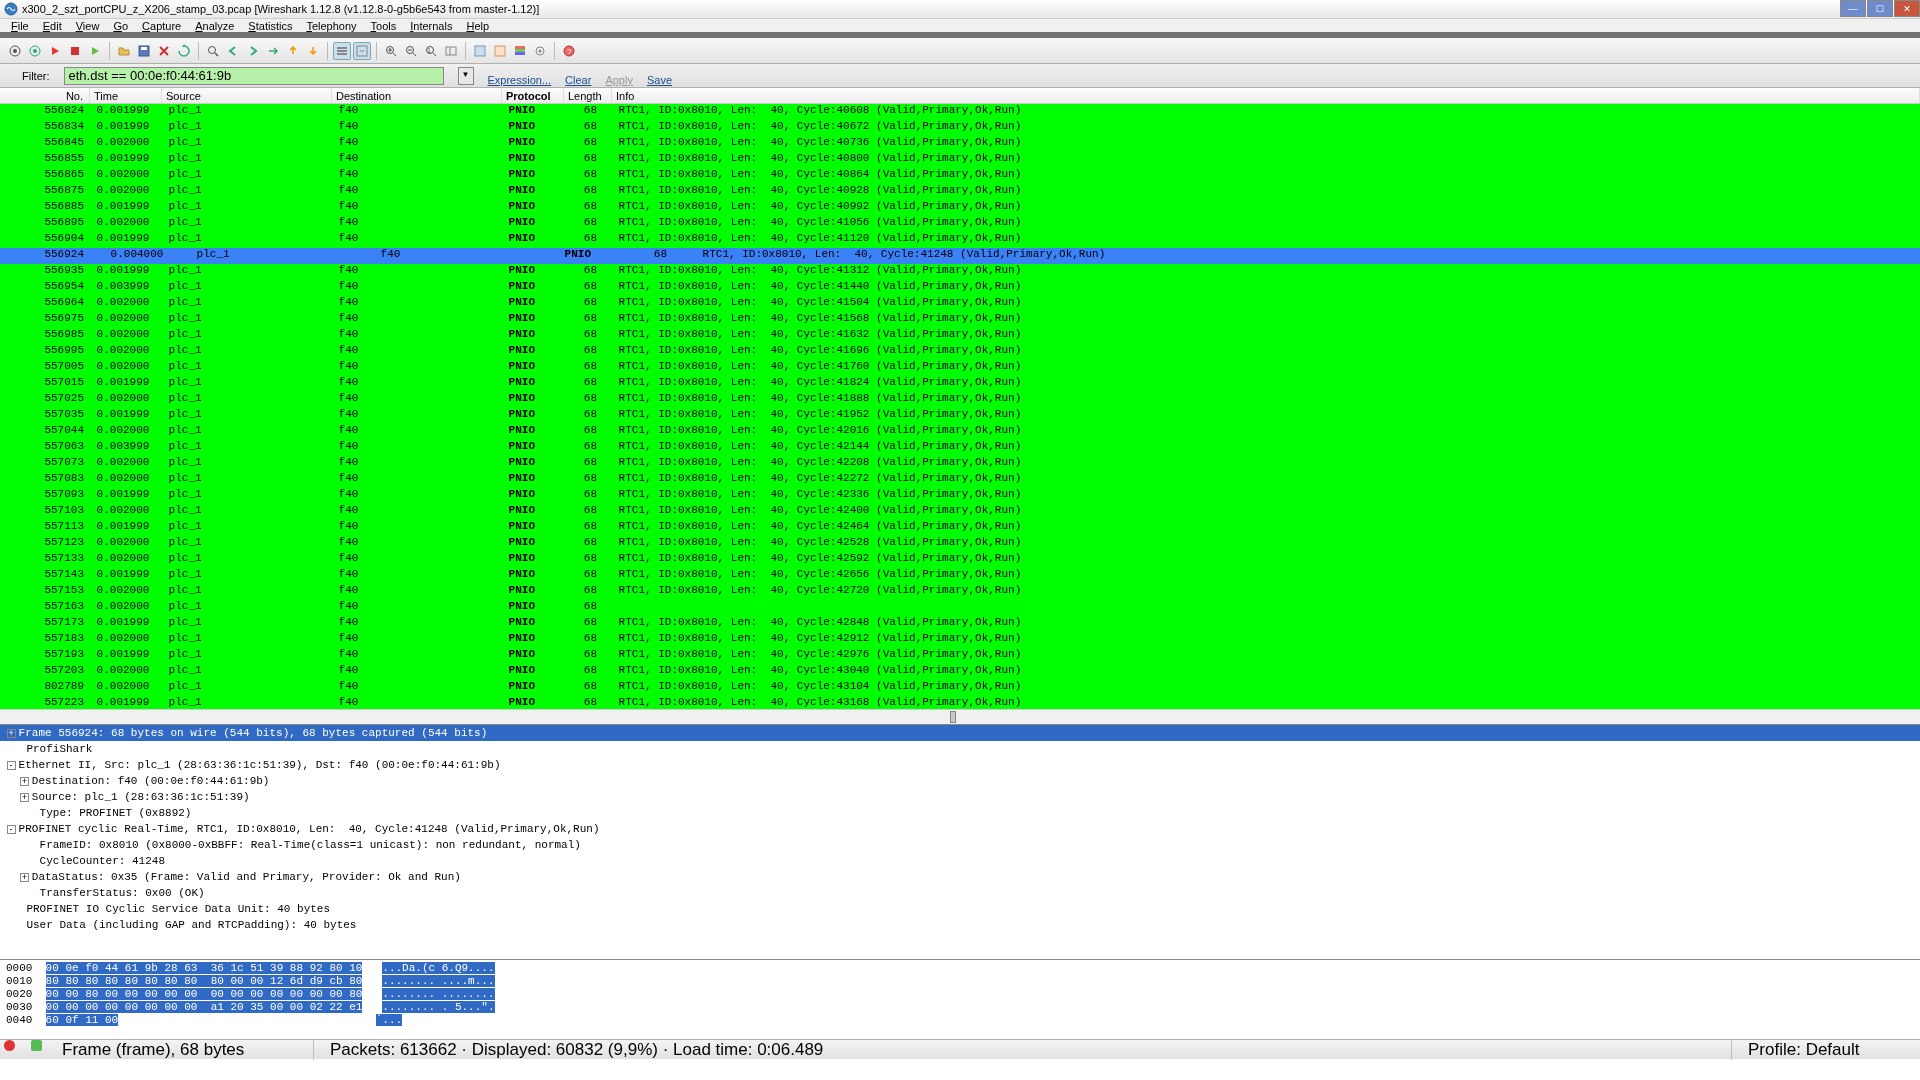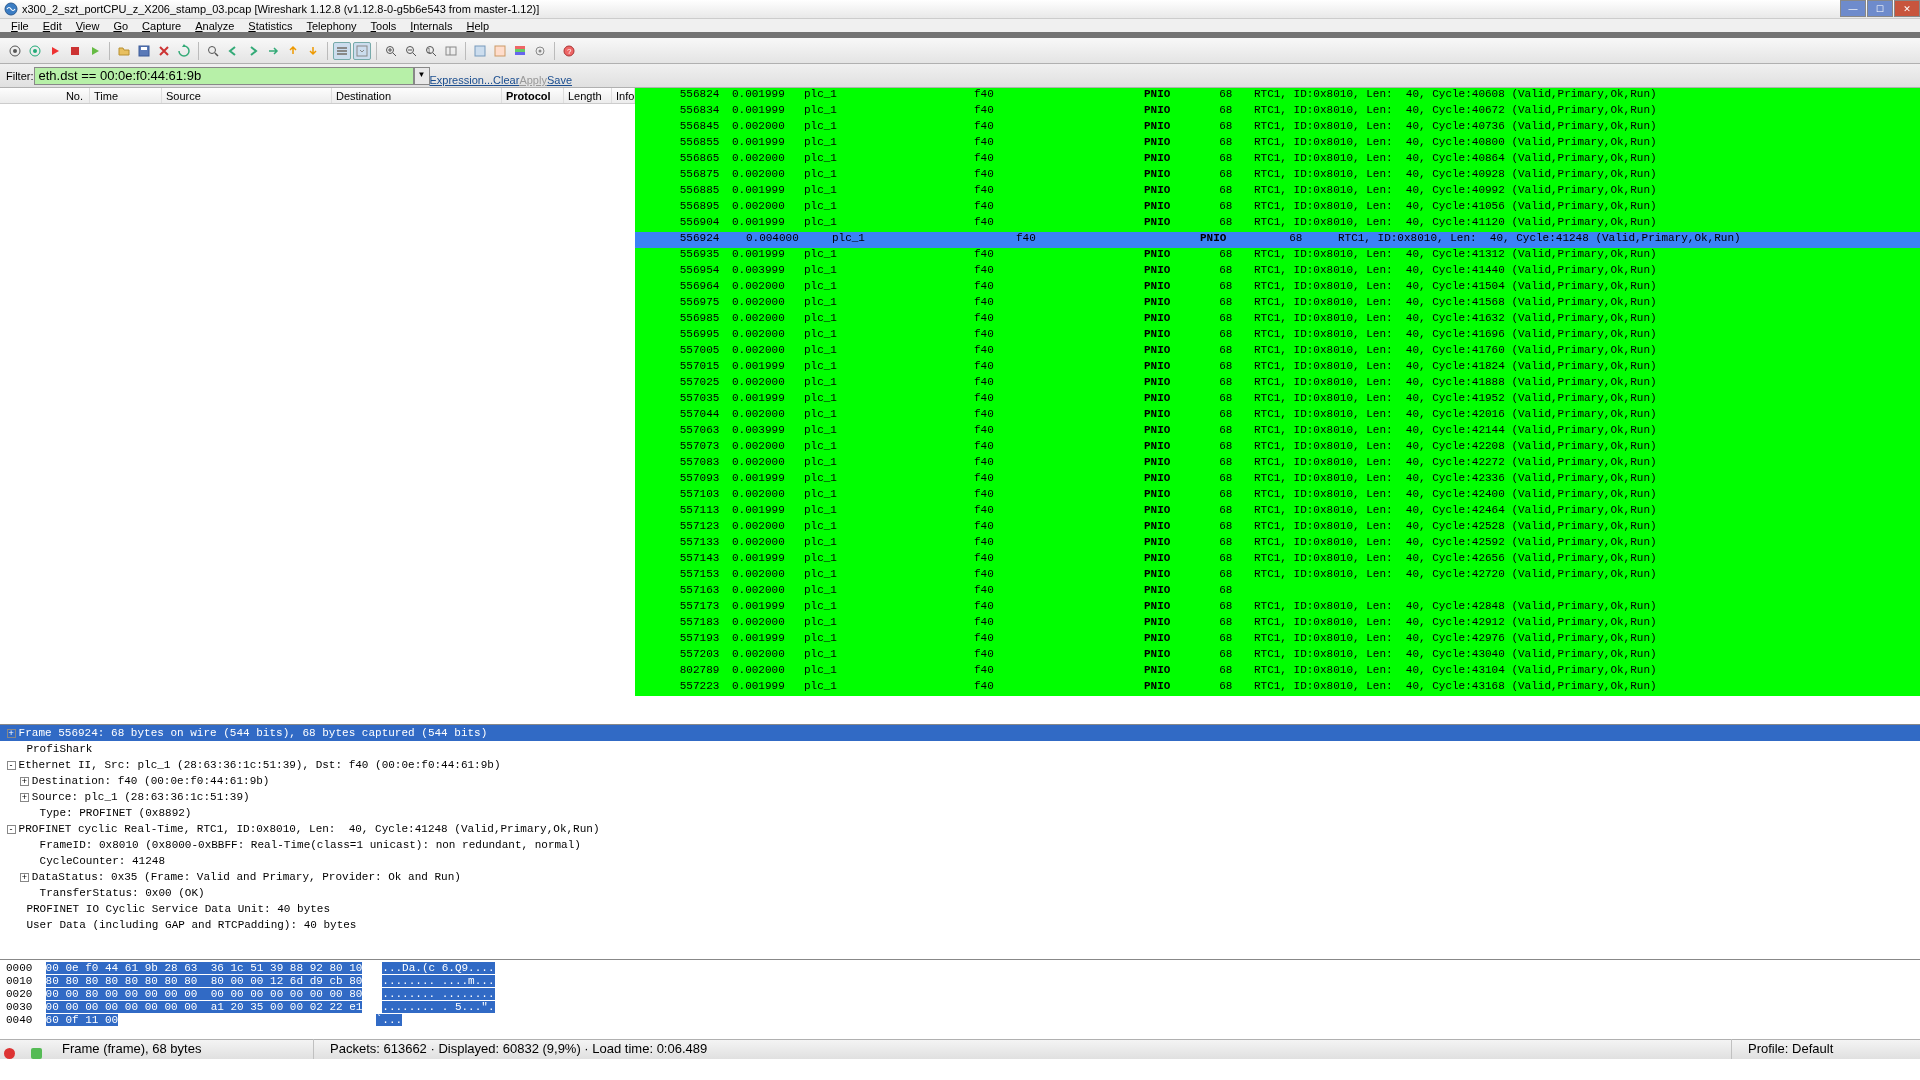--- a/index.html
+++ b/index.html
@@ -8,27 +8,27 @@
 .titlebar .tb-icon { width:14px; height:14px; margin-right:4px; }
 .titlebar .tb-text { color:#000; font-size:11px; flex:1;}
 .tb-btns { display:flex; height:100%;}
 .tb-btn { width:26px; height:17px; display:flex; align-items:center; justify-content:center; border:1px solid #888; margin-left:1px; font-size:9px; color:#fff;}
 .tb-min {background:#6e8bcc;} .tb-max{background:#6e8bcc;} .tb-close{background:#c8553d;}
 .menubar { height:19px; background:#f0f0f0; display:flex; align-items:center; padding-left:4px; border-bottom:6px solid #737373;}
 .menubar span { padding:0 7px; cursor:default;}
 .toolbar { height:26px; background:linear-gradient(#f8f8f8,#e4e4e4); display:flex; align-items:center; padding-left:6px; border-bottom:1px solid #b0b0b0; gap:2px;}
 .tbtn { width:18px; height:18px; border:1px solid transparent; display:flex; align-items:center; justify-content:center; border-radius:2px;}
 .tsep{width:1px;height:18px;background:#bbb;margin:0 3px;}
-.filterbar { height:24px; background:linear-gradient(#f0f0f0,#e0e0e0); display:flex; align-items:center; padding:0 6px; border-bottom:1px solid #b0b0b0; gap:0;}
+.filterbar { height:24px; background:linear-gradient(#f0f0f0,#e0e0e0); display:flex; align-items:center; padding:0 22px; border-bottom:1px solid #b0b0b0; gap:14px;}
 .filterbar label{font-size:11px;}
 .filter-input{flex:0 0 380px; height:18px; background:#b7f0a8; border:1px solid #888; padding:0 4px; font-size:13px;}
 .filter-dd{width:16px;height:18px;border:1px solid #888;background:#e8e8e8;text-align:center;line-height:14px;font-size:8px;}
 .flink{color:#1a4d8f;text-decoration:underline;cursor:pointer;font-size:11px;margin-top:9px;}
 .flink.dis{color:#999;}
-.packet-area { height:636px; display:flex; flex-direction:row; }
+.packet-area { height:636px; display:flex; flex-direction:column; }
 .phead { height:16px; background:linear-gradient(#fdfdfd,#ececec); border-bottom:1px solid #ccc; display:flex; font-size:11px;}
 .phead div{border-right:1px solid #ddd; padding-left:4px; line-height:16px;}
 .c-no{width:90px;text-align:right;padding-right:6px!important;}
 .c-time{width:72px;}
 .c-src{width:170px;}
 .c-dst{width:170px;}
 .c-proto{width:62px;font-weight:bold;}
 .c-len{width:48px;}
 .c-info{flex:1;}
 .plist{flex:1;overflow:hidden;font-family:'Lucida Console','Courier New',monospace;font-size:11px;}
@@ -38,21 +38,21 @@
 .prow .c-no{text-align:right;padding-right:6px;}
 .prow .c-info{letter-spacing:0;}
 .hscroll{height:15px;background:#f0f0f0;border-top:1px solid #ccc;position:relative;}
 .hthumb{position:absolute;left:950px;top:1px;width:6px;height:12px;background:#c8c8c8;border:1px solid #888;}
 .tree{height:235px;background:#fff;border-top:1px solid #888;font-family:'Lucida Console','Courier New',monospace;font-size:11px;line-height:16px;overflow:auto;}
 .tree .line{white-space:pre;}
 .tree .sel{background:#316ac5;color:#fff;}
 .tree .exp{display:inline-block;width:9px;height:9px;border:1px solid #888;text-align:center;line-height:7px;font-size:9px;margin-right:3px;font-family:sans-serif;}
 .hexpane{height:80px;background:#fff;border-top:1px solid #888;font-family:'Lucida Console','Courier New',monospace;font-size:11px;line-height:13px;padding:2px 6px;white-space:pre;}
 .hexpane .hi{background:#316ac5;color:#fff;}
-.statusbar{height:20px;background:linear-gradient(#f4f4f4,#e0e0e0);border-top:1px solid #b0b0b0;display:flex;align-items:flex-end;font-size:13px;gap:8px;}
+.statusbar{height:20px;background:linear-gradient(#f4f4f4,#e0e0e0);border-top:1px solid #b0b0b0;display:flex;align-items:flex-start;font-size:17px;gap:8px;}
 .sb-seg{border-right:1px solid #c0c0c0;padding:0 8px;line-height:20px;}
 .sb-icon{width:11px;height:11px;border-radius:50%;margin:0 4px;}
 svg{display:block;}
 </style>
 </head>
 <body>
 
 <div class="titlebar">
   <span class="tb-icon">
     <svg width="14" height="14">

